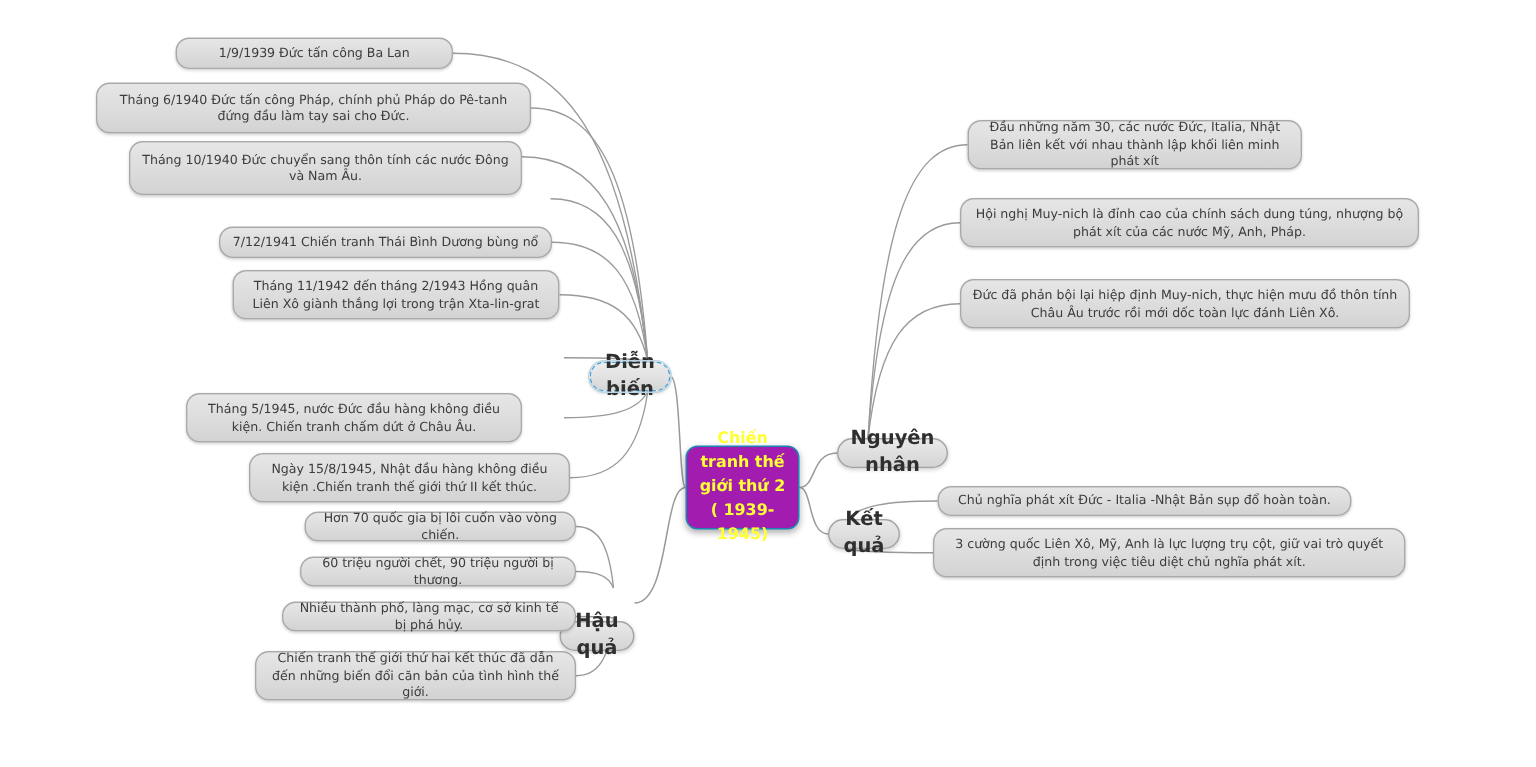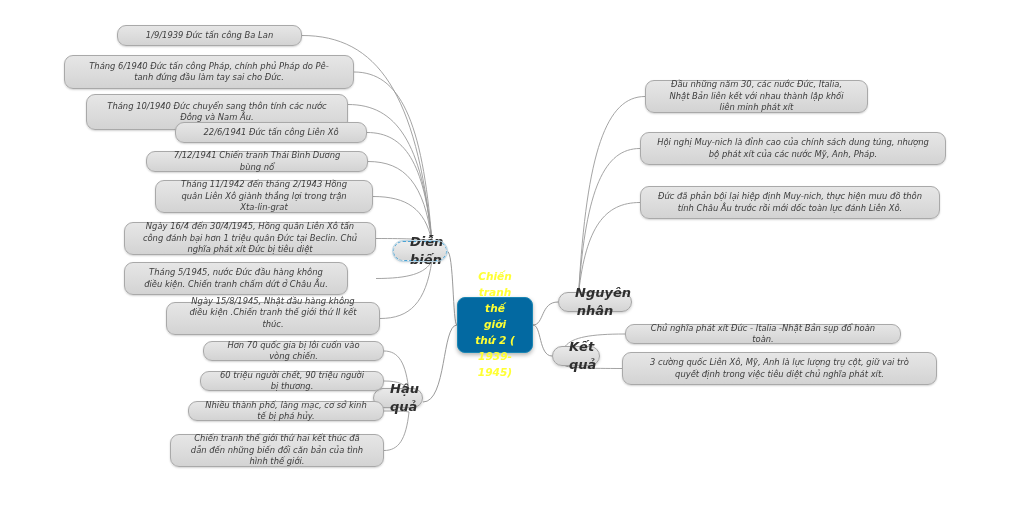--- a/index.html
+++ b/index.html
@@ -22,23 +22,22 @@
     pointer-events: none;
   }
   .node {
     position: absolute;
     display: flex;
     align-items: center;
     justify-content: center;
     text-align: center;
     border-radius: 9px;
     line-height: 1.35;
-    padding: 4px 16px;
+    padding: 4px 6px;
     z-index: 5;
-    font-style: italic;
   }
   
   .leaf {
     background: linear-gradient(180deg,#e6e6e6 0%, #dcdcdc 55%, #d3d3d3 100%);
     border: 1px solid #a9a9a9;
     color: #3c3c3c;
     font-size: 8.4px;
     box-shadow: 0 1px 2px rgba(0,0,0,0.18);
   }
   
@@ -52,21 +51,21 @@
     box-shadow: 0 1px 3px rgba(0,0,0,0.22);
   }
   
   .branch.selected {
     border: 1px dashed #4aa3d4;
     outline: 1px solid #bcd6e4;
     background: linear-gradient(180deg,#ededed 0%, #e1e1e1 55%, #d6d6d6 100%);
   }
   
   .root {
-    background: #0369a1;
+    background: #a21caf;
     border: 1px solid #1a86b4;
     color: #ffff33;
     font-size: 10.6px;
     font-weight: bold;
     border-radius: 8px;
     line-height: 1.5;
     box-shadow: 0 2px 4px rgba(0,0,0,0.3);
   }
   .nodetext { display: block; width: 100%; }
 </style>
@@ -103,39 +102,33 @@
     </div>
     <div class="node leaf" style="left: 117px; top: 25px; width: 185px; height: 21px;">
       <span class="nodetext">1/9/1939 Đức tấn công Ba Lan</span>
     </div>
     <div class="node leaf" style="left: 64px; top: 55px; width: 290px; height: 34px;">
       <span class="nodetext">Tháng 6/1940 Đức tấn công Pháp, chính phủ Pháp do Pê-tanh đứng đầu làm tay sai cho Đức.</span>
     </div>
     <div class="node leaf" style="left: 86px; top: 94px; width: 262px; height: 36px;">
       <span class="nodetext">Tháng 10/1940 Đức chuyển sang thôn tính các nước Đông và Nam Âu.</span>
     </div>
-    <div class="node leaf" style="left: 175px; top: 122px; width: 192px; height: 21px;">
-      <span class="nodetext">22/6/1941 Đức tấn công Liên Xô</span>
-    </div>
     <div class="node leaf" style="left: 146px; top: 151px; width: 222px; height: 21px; align-items: center;">
       <span class="nodetext">7/12/1941 Chiến tranh Thái Bình Dương bùng nổ</span>
     </div>
     <div class="node leaf" style="left: 155px; top: 180px; width: 218px; height: 33px;">
       <span class="nodetext">Tháng 11/1942 đến tháng 2/1943 Hồng quân Liên Xô giành thắng lợi trong trận Xta-lin-grat</span>
-    </div>
-    <div class="node leaf" style="left: 124px; top: 222px; width: 252px; height: 33px;">
-      <span class="nodetext">Ngày 16/4 đến 30/4/1945, Hồng quân Liên Xô tấn công đánh bại hơn 1 triệu quân Đức tại Beclin. Chủ nghĩa phát xít Đức bị tiêu diệt</span>
     </div>
     <div class="node leaf" style="left: 124px; top: 262px; width: 224px; height: 33px;">
       <span class="nodetext">Tháng 5/1945, nước Đức đầu hàng không điều kiện. Chiến tranh chấm dứt ở Châu Âu.</span>
     </div>
     <div class="node leaf" style="left: 166px; top: 302px; width: 214px; height: 33px; align-items: flex-end;">
       <span class="nodetext">Ngày 15/8/1945, Nhật đầu hàng không điều kiện .Chiến tranh thế giới thứ II kết thúc.</span>
     </div>
-    <div class="node branch" style="left: 373px; top: 388px; width: 50px; height: 20px;">
+    <div class="node branch" style="left: 373px; top: 414px; width: 50px; height: 20px;">
       <span class="nodetext">Hậu quả</span>
     </div>
     <div class="node leaf" style="left: 203px; top: 341px; width: 181px; height: 20px;">
       <span class="nodetext">Hơn 70 quốc gia bị lôi cuốn vào vòng chiến.</span>
     </div>
     <div class="node leaf" style="left: 200px; top: 371px; width: 184px; height: 20px;">
       <span class="nodetext">60 triệu người chết, 90 triệu người bị thương.</span>
     </div>
     <div class="node leaf" style="left: 188px; top: 401px; width: 196px; height: 20px;">
       <span class="nodetext">Nhiều thành phố, làng mạc, cơ sở kinh tế bị phá hủy.</span>

